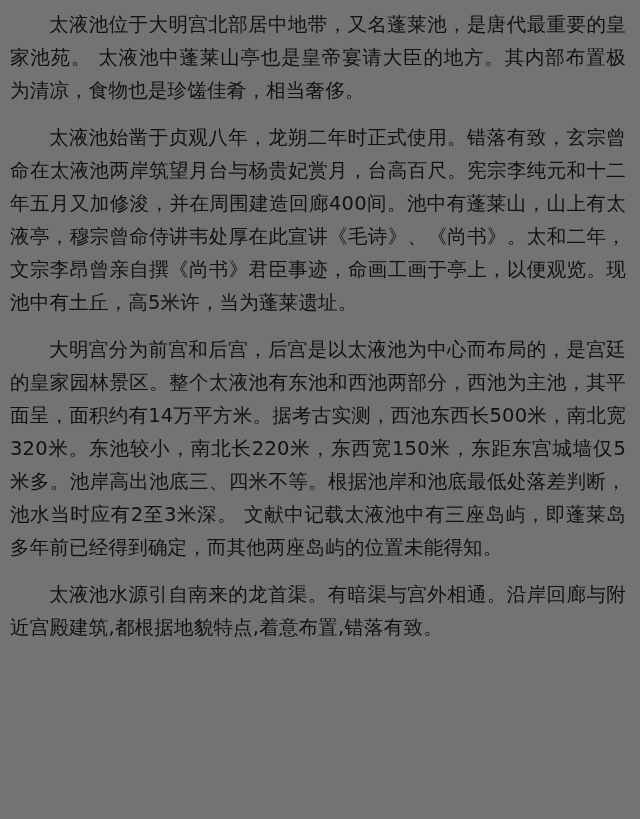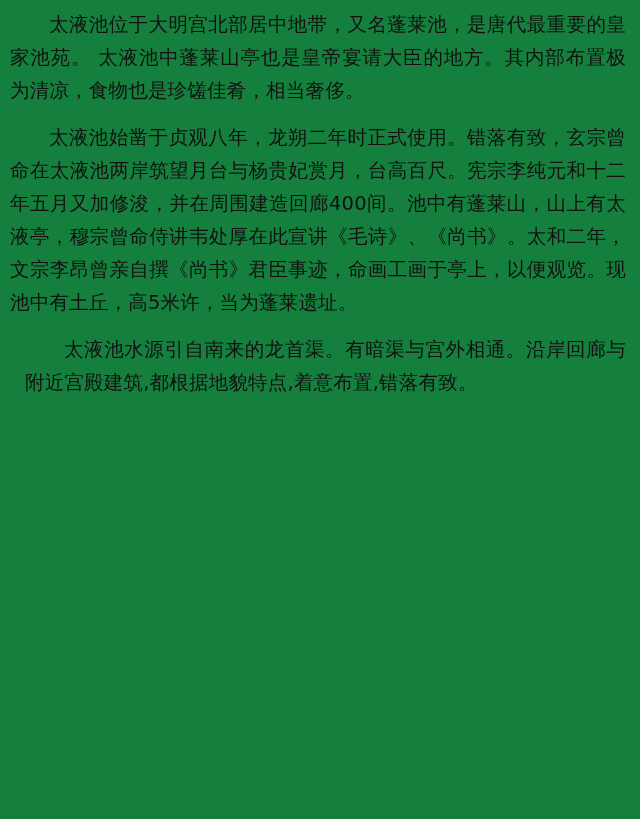--- a/index.html
+++ b/index.html
@@ -12,37 +12,37 @@
     height: 819px;
     overflow: hidden;
     font-family: "DejaVu Sans", "Liberation Sans", sans-serif;
     color: #000000;
   }
   .page {
     box-sizing: border-box;
     width: 640px;
     height: 819px;
     padding: 8px 14px 0 10px;
-    background: #15803d;
+    background: #737373;
   }
   .para {
     margin: 0 0 14px 0;
     text-indent: 2em;
     font-size: 19.5px;
     line-height: 33px;
     text-align: justify;
     text-justify: inter-character;
     letter-spacing: 0.2px;
     color: #111111;
   }
   .para:last-child {
     margin-bottom: 0;
-    margin-left: 15px;
   }
 </style>
 </head>
 <body>
 
 <div class="page">
   <p class="para">太液池位于大明宫北部居中地带，又名蓬莱池，是唐代最重要的皇家池苑。 太液池中蓬莱山亭也是皇帝宴请大臣的地方。其内部布置极为清凉，食物也是珍馐佳肴，相当奢侈。</p>
   <p class="para">太液池始凿于贞观八年，龙朔二年时正式使用。错落有致，玄宗曾命在太液池两岸筑望月台与杨贵妃赏月，台高百尺。宪宗李纯元和十二年五月又加修浚，并在周围建造回廊400间。池中有蓬莱山，山上有太液亭，穆宗曾命侍讲韦处厚在此宣讲《毛诗》、《尚书》。太和二年，文宗李昂曾亲自撰《尚书》君臣事迹，命画工画于亭上，以便观览。现池中有土丘，高5米许，当为蓬莱遗址。</p>
+  <p class="para">大明宫分为前宫和后宫，后宫是以太液池为中心而布局的，是宫廷的皇家园林景区。整个太液池有东池和西池两部分，西池为主池，其平面呈，面积约有14万平方米。据考古实测，西池东西长500米，南北宽320米。东池较小，南北长220米，东西宽150米，东距东宫城墙仅5米多。池岸高出池底三、四米不等。根据池岸和池底最低处落差判断，池水当时应有2至3米深。 文献中记载太液池中有三座岛屿，即蓬莱岛多年前已经得到确定，而其他两座岛屿的位置未能得知。</p>
   <p class="para">太液池水源引自南来的龙首渠。有暗渠与宫外相通。沿岸回廊与附近宫殿建筑,都根据地貌特点,着意布置,错落有致。</p>
 </div>
 
 </body></html>

